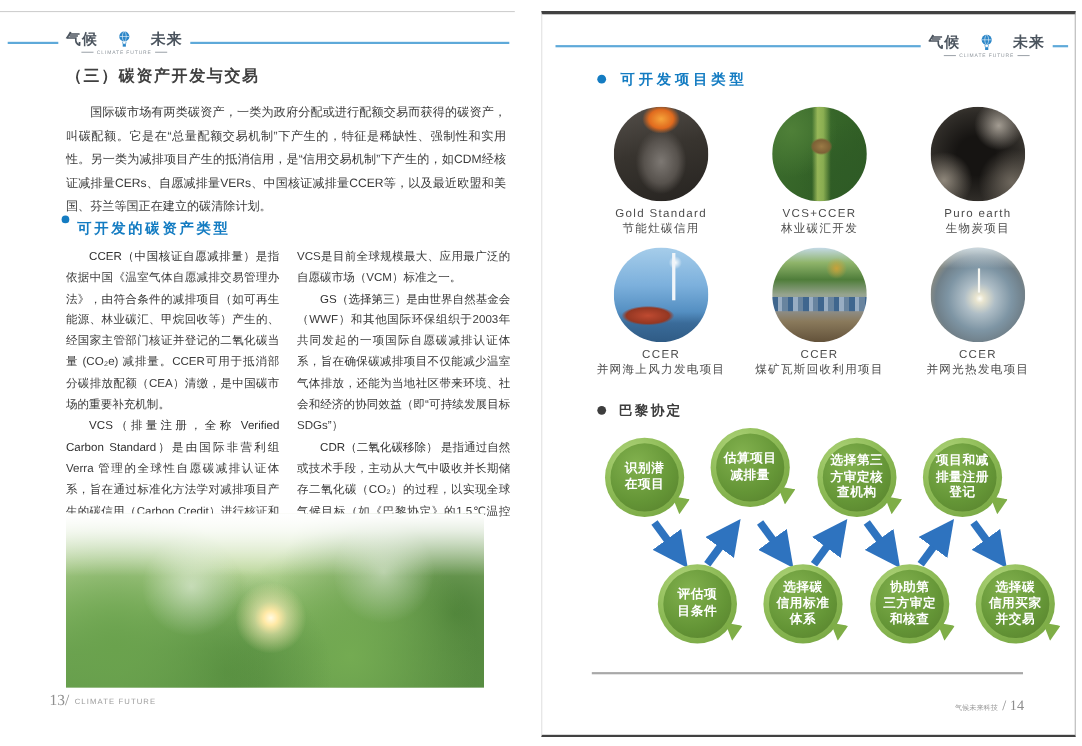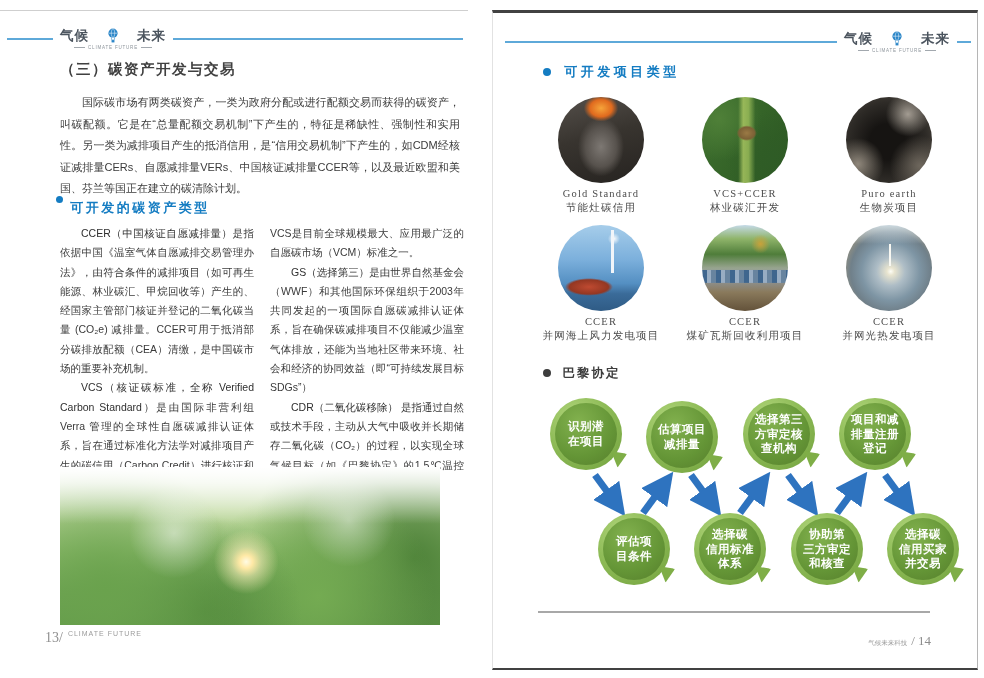--- a/index.html
+++ b/index.html
@@ -44,32 +44,32 @@
       linear-gradient(180deg, #ffffff 0%, rgba(255,255,255,.78) 10%, rgba(255,255,255,0) 36%),
       radial-gradient(circle at 49% 60%, #fffbe4 0%, #ffe9a6 3%, rgba(255,241,190,.55) 7%, rgba(255,255,255,0) 15%),
       radial-gradient(circle at 30% 42%, rgba(255,255,255,.5) 0%, rgba(255,255,255,0) 16%),
       radial-gradient(circle at 76% 34%, rgba(255,255,255,.45) 0%, rgba(255,255,255,0) 15%),
       radial-gradient(circle at 12% 78%, #6aa24d 0%, rgba(0,0,0,0) 38%),
       radial-gradient(circle at 38% 92%, #558c3e 0%, rgba(0,0,0,0) 35%),
       radial-gradient(circle at 68% 82%, #74ab52 0%, rgba(0,0,0,0) 40%),
       radial-gradient(circle at 93% 58%, #4e8239 0%, rgba(0,0,0,0) 45%),
       linear-gradient(180deg, #eaf2e0 0%, #c3dba4 28%, #93bf72 55%, #6fa355 78%, #639a4b 100%); }
 
-  .footer-l { position:absolute; left:45px; top:630px; display:flex; align-items:flex-start; gap:5px; color:#8f8f8f; }
+  .footer-l { position:absolute; left:45px; top:630px; display:flex; align-items:center; gap:5px; color:#8f8f8f; }
   .pg-num { font-size:14px; font-family:"Liberation Serif","DejaVu Serif",serif; }
   .pg-label { font-size:7px; letter-spacing:1px; color:#9b9b9b; }
 
   
   .subhead-r1 { position:absolute; left:50px; top:50px; font-size:13px; font-weight:bold; color:#147cc2; letter-spacing:3.5px; }
   .subhead-r2 { position:absolute; left:50px; top:352px; font-size:12.5px; font-weight:bold; color:#3d3d3d; letter-spacing:2px; }
 
   .grid { position:absolute; left:36px; top:84px; width:432px; display:flex; flex-wrap:wrap; }
   .cell { width:144px; display:flex; flex-direction:column; align-items:center; margin-bottom:10px; }
   .circ { width:86px; height:86px; border-radius:50%; margin-bottom:4px; }
-  .cap { font-size:10.5px; line-height:14px; color:#4c4c4c; letter-spacing:1.2px; text-align:right; white-space:nowrap;font-family:Liberation Serif, serif; }
+  .cap { font-size:10.5px; line-height:14px; color:#4c4c4c; letter-spacing:1.2px; text-align:right; white-space:nowrap; }
 
   .ph-stove { background:
       radial-gradient(ellipse 22px 17px at 50% 13%, #f6a43a 0%, #e06a1e 50%, rgba(58,46,40,0) 78%),
       radial-gradient(ellipse 28px 36px at 50% 58%, #7d7873 0%, #57524d 55%, rgba(40,36,33,0) 82%),
       linear-gradient(165deg, #55504b 0%, #38342f 45%, #262320 100%); }
   .ph-forest { background:
       radial-gradient(ellipse 13px 10px at 52% 42%, #9b7a45 0%, #7d6136 60%, rgba(0,0,0,0) 78%),
       linear-gradient(90deg, rgba(0,0,0,0) 42%, rgba(167,196,96,.85) 48%, rgba(152,186,88,.85) 54%, rgba(0,0,0,0) 62%),
       radial-gradient(circle at 20% 25%, #4f8038 0%, rgba(0,0,0,0) 45%),
       radial-gradient(circle at 80% 70%, #2f5c26 0%, rgba(0,0,0,0) 50%),
@@ -141,21 +141,21 @@
   <div class="intro">国际碳市场有两类碳资产，一类为政府分配或进行配额交易而获得的碳资产，叫碳配额。它是在“总量配额交易机制”下产生的，特征是稀缺性、强制性和实用性。另一类为减排项目产生的抵消信用，是“信用交易机制”下产生的，如CDM经核证减排量CERs、自愿减排量VERs、中国核证减排量CCER等，以及最近欧盟和美国、芬兰等国正在建立的碳清除计划。</div>
 
   <div class="subhead-l">
     <span class="dot raised"></span>
     <span>可开发的碳资产类型</span>
   </div>
 
   <div class="cols">
     <div class="col">
       <p><b>CCER（中国核证自愿减排量）</b><span>是指依据中国《温室气体自愿减排交易管理办法》，由符合条件的减排项目（如可再生能源、林业碳汇、甲烷回收等）产生的、经国家主管部门核证并登记的二氧化碳当量 (CO₂e) 减排量。CCER可用于抵消部分碳排放配额（CEA）清缴，是中国碳市场的重要补充机制。</span></p>
-      <p><b>VCS（核证碳标准，全称 Verified Carbon Standard）</b><span>是由国际非营利组 Verra 管理的全球性自愿碳减排认证体系，旨在通过标准化方法学对减排项目产生的碳信用（Carbon Credit）进行核证和交易。</span></p>
+      <p><b>VCS（排量注册，全称 Verified Carbon Standard）</b><span>是由国际非营利组 Verra 管理的全球性自愿碳减排认证体系，旨在通过标准化方法学对减排项目产生的碳信用（Carbon Credit）进行核证和交易。</span></p>
     </div>
     <div class="col">
       <p class="noind">VCS是目前全球规模最大、应用最广泛的自愿碳市场（VCM）标准之一。</p>
       <p><b>GS（选择第三）</b><span>是由世界自然基金会（WWF）和其他国际环保组织于2003年共同发起的一项国际自愿碳减排认证体系，旨在确保碳减排项目不仅能减少温室气体排放，还能为当地社区带来环境、社会和经济的协同效益（即“可持续发展目标SDGs”）</span></p>
       <p><b>CDR（二氧化碳移除）</b><span> 是指通过自然或技术手段，主动从大气中吸收并长期储存二氧化碳（CO₂）的过程，以实现全球气候目标（如《巴黎协定》的1.5℃温控目标）。</span></p>
     </div>
   </div>
 
   <div class="canopy"></div>
 
@@ -242,21 +242,21 @@
         <line x1="207" y1="124" x2="229" y2="94" marker-end="url(#ah)"></line>
         <line x1="255" y1="86" x2="277" y2="116" marker-end="url(#ah)"></line>
         <line x1="304" y1="124" x2="326" y2="94" marker-end="url(#ah)"></line>
         <line x1="352" y1="86" x2="374" y2="116" marker-end="url(#ah)"></line>
       </g>
     </svg>
     <div class="bub" style="left:17px; top:9px;">
         <span>识别潜
 在项目</span>
       </div>
-    <div class="bub" style="left:113px; top:12px;">
+    <div class="bub" style="left:113px; top:0;">
         <span>估算项目
 减排量</span>
       </div>
     <div class="bub" style="left:210px; top:9px;">
         <span>选择第三
 方审定核
 查机构</span>
       </div>
     <div class="bub" style="left:306px; top:9px;">
         <span>项目和减

